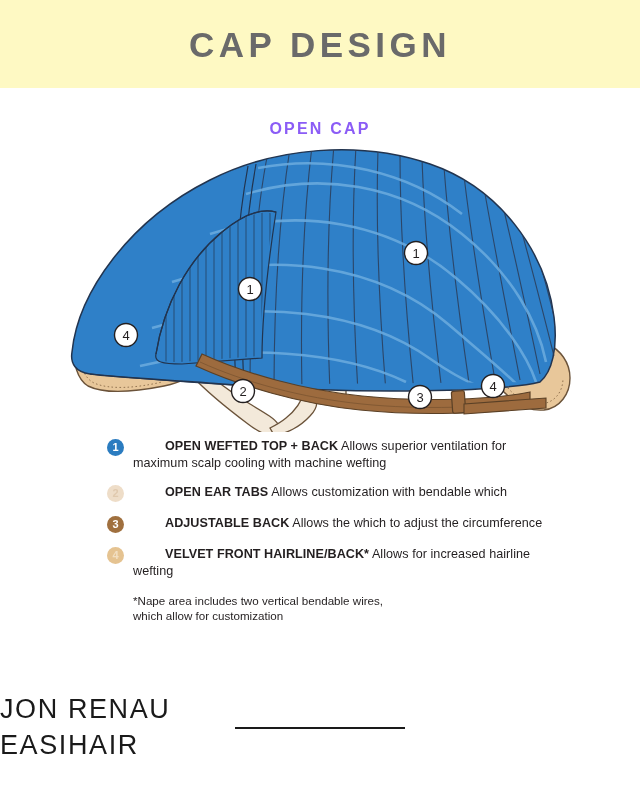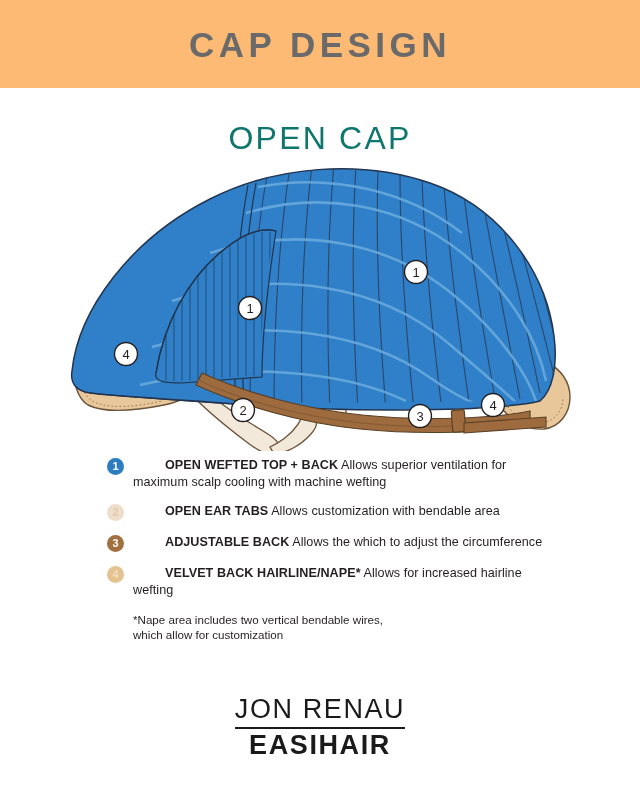--- a/index.html
+++ b/index.html
@@ -13,21 +13,21 @@
     font-family: "Liberation Sans", sans-serif;
     color: #231f20;
     overflow: hidden;
     position: relative;
   }
 
   
   .header-band {
     width: 640px;
     height: 88px;
-    background: #fdba74;
+    background: #fef9c3;
     display: flex;
     align-items: center;
     justify-content: center;
     box-sizing: border-box;
   }
   .header-title {
     font-size: 35px;
     font-weight: bold;
     letter-spacing: 4.5px;
     color: #6a6a6a;
@@ -36,24 +36,24 @@
     font-family: "Liberation Sans", sans-serif;
   }
 
   
   .subtitle-wrap {
     width: 640px;
     text-align: center;
     padding-top: 32px;
   }
   .subtitle {
-    font-size: 32px;
+    font-size: 16px;
     letter-spacing: 2.2px;
-    color: #0f766e;
-    font-weight: 400;
+    color: #8b5cf6;
+    font-weight: 700;
     font-family: "Liberation Sans", sans-serif;
   }
 
   
   .illustration-wrap {
     width: 640px;
     height: 290px;
     position: relative;
     margin-top: 4px;
   }
@@ -111,40 +111,38 @@
     color: #231f20;
     white-space: pre-line;
   }
 
   
   .brand {
     position: absolute;
     left: 0;
     right: 0;
     top: 695px;
-    text-align: center;
   }
   .brand-top {
     font-size: 27px;
     letter-spacing: 1.6px;
     color: #1a1a1a;
     line-height: 1.08;
   }
   .brand-rule {
     width: 170px;
     height: 1.6px;
     background: #1a1a1a;
     margin: 3px auto 2px auto;
   }
   .brand-bottom {
     font-size: 27px;
     letter-spacing: 1.6px;
     color: #1a1a1a;
     line-height: 1.08;
-    font-weight: bold;
   }
 </style>
 </head>
 <body>
 
 <div class="header-band">
   <div class="header-title">CAP DESIGN</div>
 </div>
 
 <div class="subtitle-wrap">
@@ -292,36 +290,36 @@
     <div class="legend-text">
       <b>OPEN WEFTED TOP + BACK</b>
       <span>Allows superior ventilation for maximum scalp cooling with machine wefting</span>
     </div>
   </div>
 
   <div class="legend-row">
     <div class="marker" style="background:#eeddc8;color:#e0c9ae;">2</div>
     <div class="legend-text">
       <b>OPEN EAR TABS</b>
-      <span>Allows customization with bendable area</span>
+      <span>Allows customization with bendable which</span>
     </div>
   </div>
 
   <div class="legend-row">
     <div class="marker" style="background:#a0703f;color:#ffffff;">3</div>
     <div class="legend-text">
       <b>ADJUSTABLE BACK</b>
       <span>Allows the which to adjust the circumference</span>
     </div>
   </div>
 
   <div class="legend-row">
     <div class="marker" style="background:#e5c391;color:#f2dfc2;">4</div>
     <div class="legend-text">
-      <b>VELVET BACK HAIRLINE/NAPE*</b>
+      <b>VELVET FRONT HAIRLINE/BACK*</b>
       <span>Allows for increased hairline wefting</span>
     </div>
   </div>
 
   <div class="footnote">*Nape area includes two vertical bendable wires,
  which allow for customization</div>
 </div>
 
 <div class="brand">
   <div class="brand-top">JON RENAU</div>

